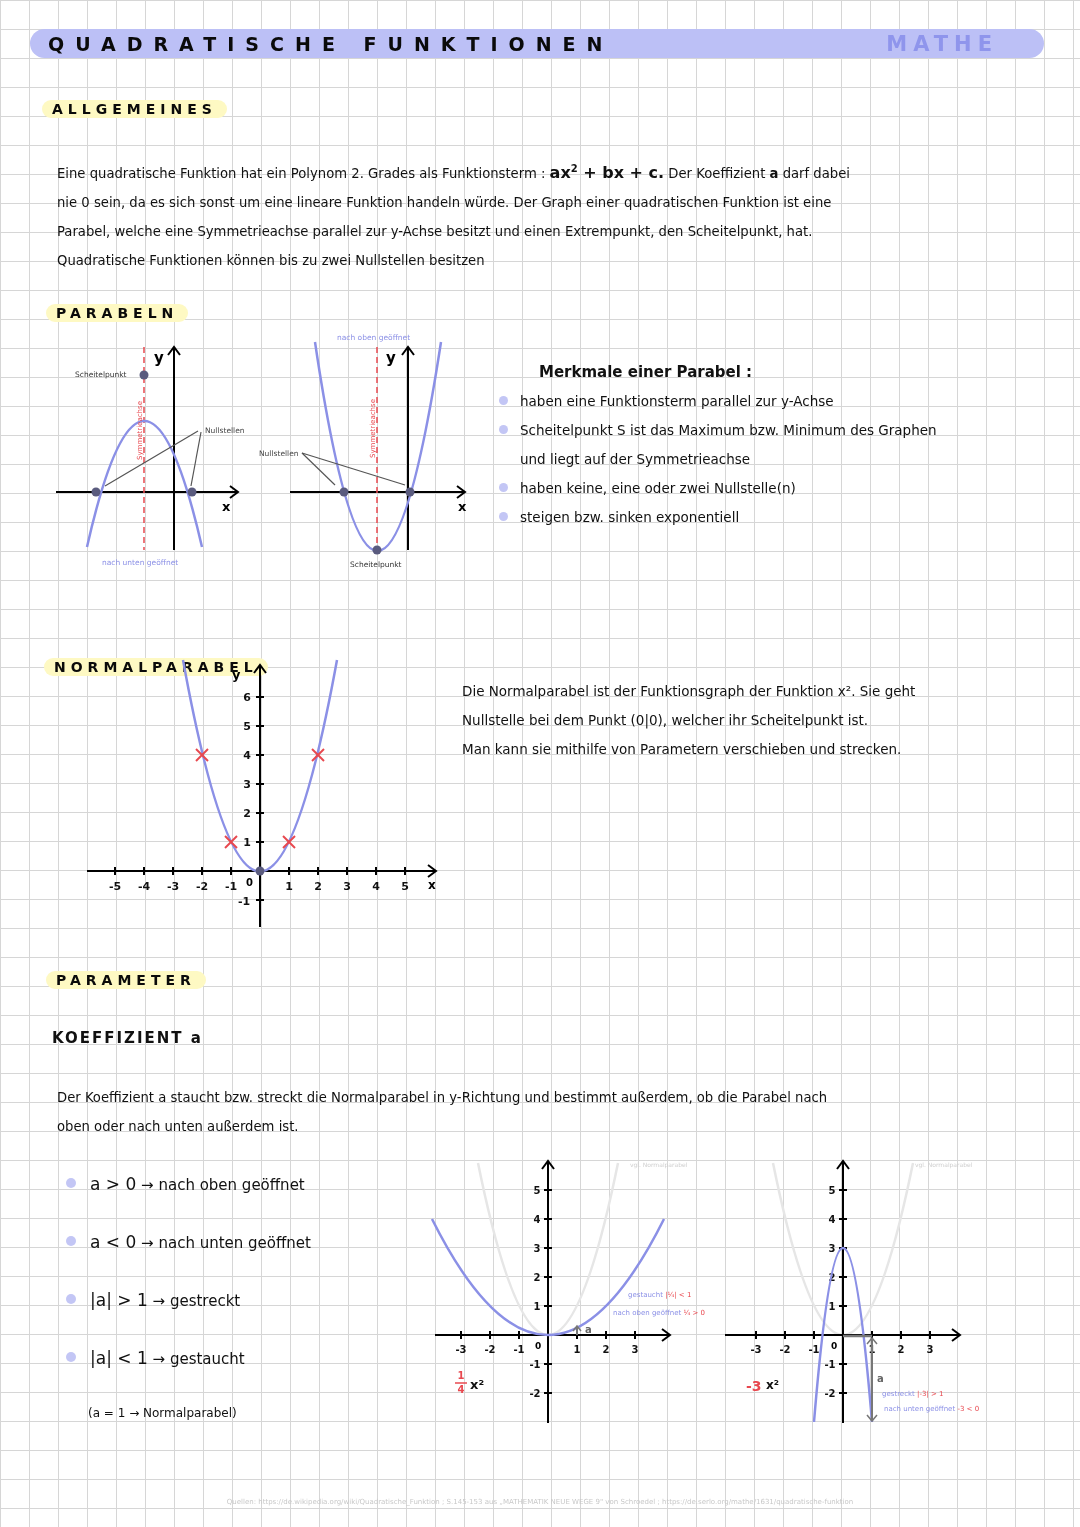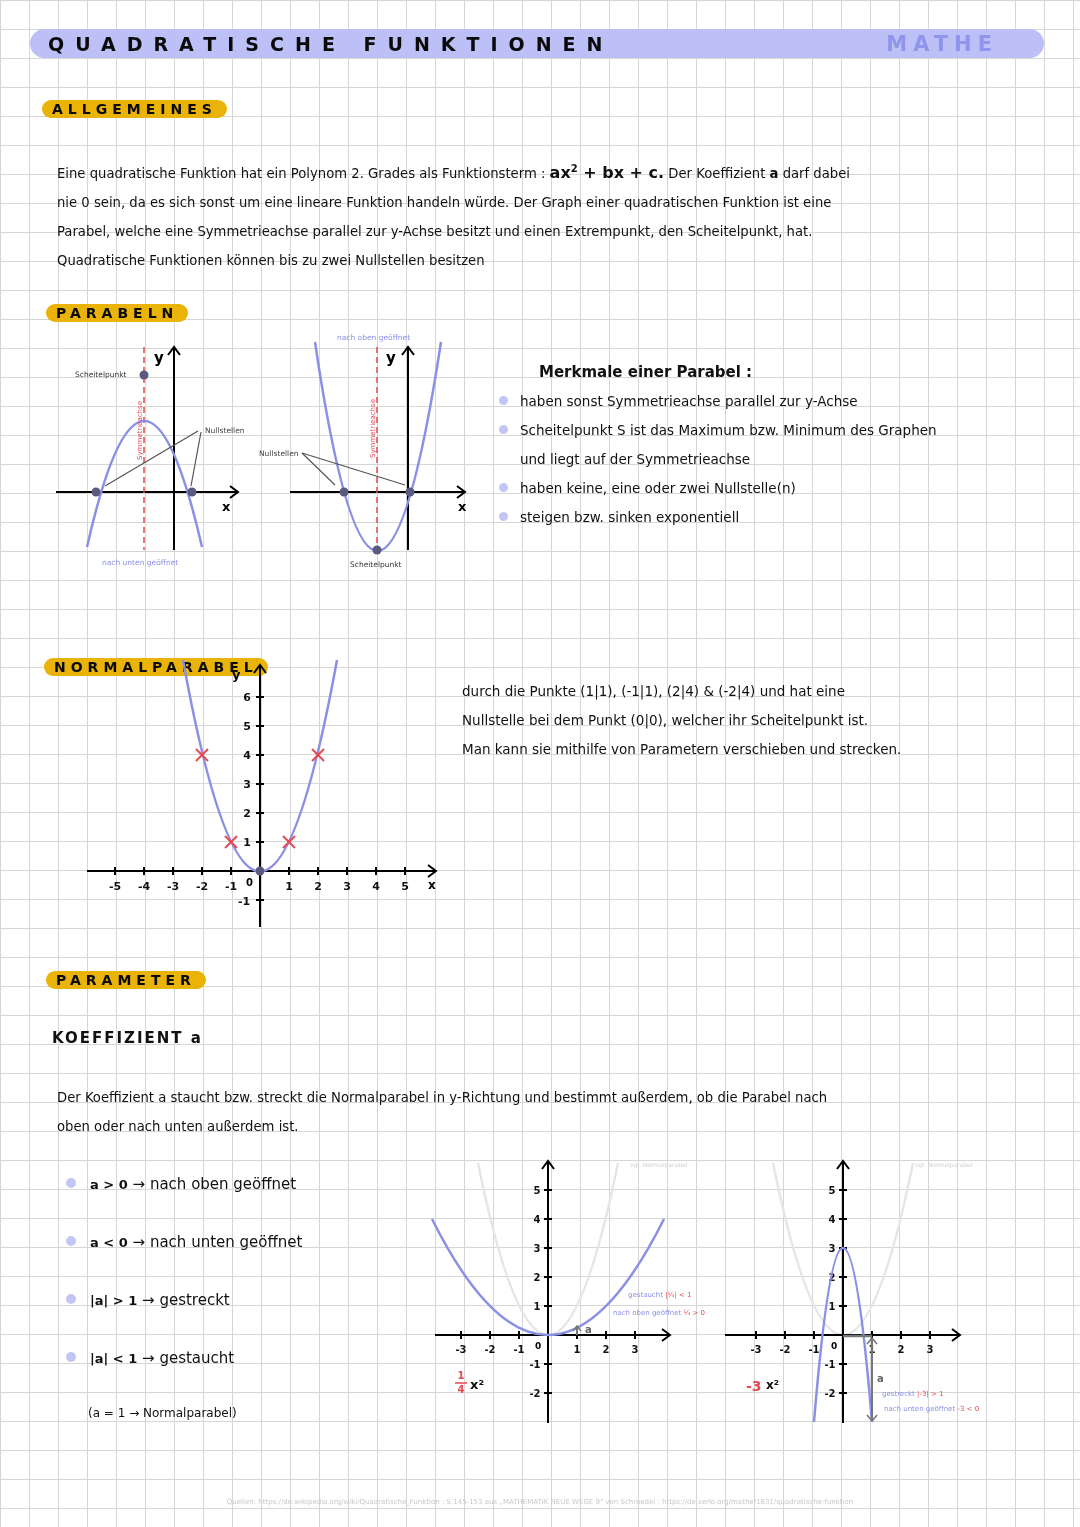--- a/index.html
+++ b/index.html
@@ -23,21 +23,21 @@
   }
   .title-text {
     font-weight: bold; font-size: 19px; letter-spacing: 11px;
     color: #0a0a0a;
   }
   .title-subject {
     font-weight: bold; font-size: 21px; letter-spacing: 6px;
     color: #8f95ec; margin-right: 46px;
   }
   .pill {
-    background: #eab308; border-radius: 10px; height: 18px;
+    background: #fef9c3; border-radius: 10px; height: 18px;
     display: flex; align-items: center; padding: 0 10px;
     font-weight: bold; font-size: 14px; letter-spacing: 5px; color: #0a0a0a;
     box-sizing: border-box;
   }
   .para { font-size: 13.2px; line-height: 29px; }
   .para .math { font-weight: bold; font-size: 16px; }
   .para sup { font-size: 10px; }
   .heading-sub { font-weight: bold; font-size: 15px; font-family: "DejaVu Sans", sans-serif; }
   .feature-title { font-weight: bold; font-size: 15px; }
   ul.features { list-style: none; margin: 0; padding: 0; }
@@ -46,21 +46,21 @@
     content: ""; position: absolute; left: 7px; top: 9px;
     width: 9px; height: 9px; border-radius: 50%; background: #c3c6f5;
   }
   ul.features li.cont::before { display: none; }
   ul.rules { list-style: none; margin: 0; padding: 0; }
   ul.rules li { position: relative; padding-left: 38px; font-size: 15px; height: 58px; line-height: 29px; }
   ul.rules li::before {
     content: ""; position: absolute; left: 14px; top: 8px;
     width: 10px; height: 10px; border-radius: 50%; background: #c3c6f5;
   }
-  ul.rules li .rule-cond { font-weight: bold; font-size: 13px; }
+  ul.rules li .rule-cond { font-weight: normal; font-size: 17px; }
   .note { font-size: 12px; }
   .footer {
     left: 0; width: 1080px; top: 1498px; text-align: center;
     font-size: 7px; color: #c8c8c8;
   }
   svg text { font-family: "DejaVu Sans", sans-serif; }
 </style>
 </head>
 <body>
 
@@ -119,21 +119,21 @@
   <line x1="47" y1="123" x2="150" y2="155" stroke="#555" stroke-width="1.2"></line>
   <text x="4" y="126" font-size="7.5" fill="#444">Nullstellen</text>
   <text x="82" y="10" font-size="7.5" fill="#8b90e6">nach oben geöffnet</text>
   <text x="0" y="0" font-size="7" fill="#e8484f" transform="translate(120,128) rotate(-90)">Symmetrieachse</text>
   <text x="95" y="237" font-size="7.5" fill="#333">Scheitelpunkt</text>
 </svg>
 
 <div class="abs" style="left:492px; top:358px; width:520px;">
   <div class="feature-title" style="line-height:29px;margin-left:47px;">Merkmale einer Parabel :</div>
   <ul class="features">
-    <li>haben sonst Symmetrieachse parallel zur y-Achse</li>
+    <li>haben eine Funktionsterm parallel zur y-Achse</li>
     <li>Scheitelpunkt S ist das Maximum bzw. Minimum des Graphen</li>
     <li class="cont">und liegt auf der Symmetrieachse</li>
     <li>haben keine, eine oder zwei Nullstelle(n)</li>
     <li>steigen bzw. sinken exponentiell</li>
   </ul>
 </div>
 
 <div class="abs pill" style="left:44px; top:658px;">NORMALPARABEL</div>
 
 <svg class="abs" style="left:80px; top:655px;" width="370" height="280">
@@ -191,21 +191,21 @@
       <line x1="157" y1="181" x2="145" y2="193"></line>
     <line x1="203" y1="181" x2="215" y2="193"></line>
       <line x1="215" y1="181" x2="203" y2="193"></line>
     <line x1="232" y1="94" x2="244" y2="106"></line>
       <line x1="244" y1="94" x2="232" y2="106"></line>
   </g>
   <circle cx="180" cy="216" r="4.5" fill="#5a5b7e"></circle>
 </svg>
 
 <div class="abs para" style="left:462px; top:677px; width:560px; font-size:13.5px;">
-  <div>durch die Punkte (1|1), (-1|1), (2|4) &amp; (-2|4) und hat eine</div>
+  <div>Die Normalparabel ist der Funktionsgraph der Funktion x². Sie geht</div>
   <div>Nullstelle bei dem Punkt (0|0), welcher ihr Scheitelpunkt ist.</div>
   <div>Man kann sie mithilfe von Parametern verschieben und strecken.</div>
 </div>
 
 <div class="abs pill" style="left:46px; top:971px;">PARAMETER</div>
 
 <div class="abs heading-sub" style="left:52px; top:1029px; letter-spacing:2px;">KOEFFIZIENT a</div>
 
 <div class="abs para" style="left:57px; top:1083px; width:980px;">
   <div>Der Koeffizient a staucht bzw. streckt die Normalparabel in y-Richtung und bestimmt außerdem, ob die Parabel nach</div>

